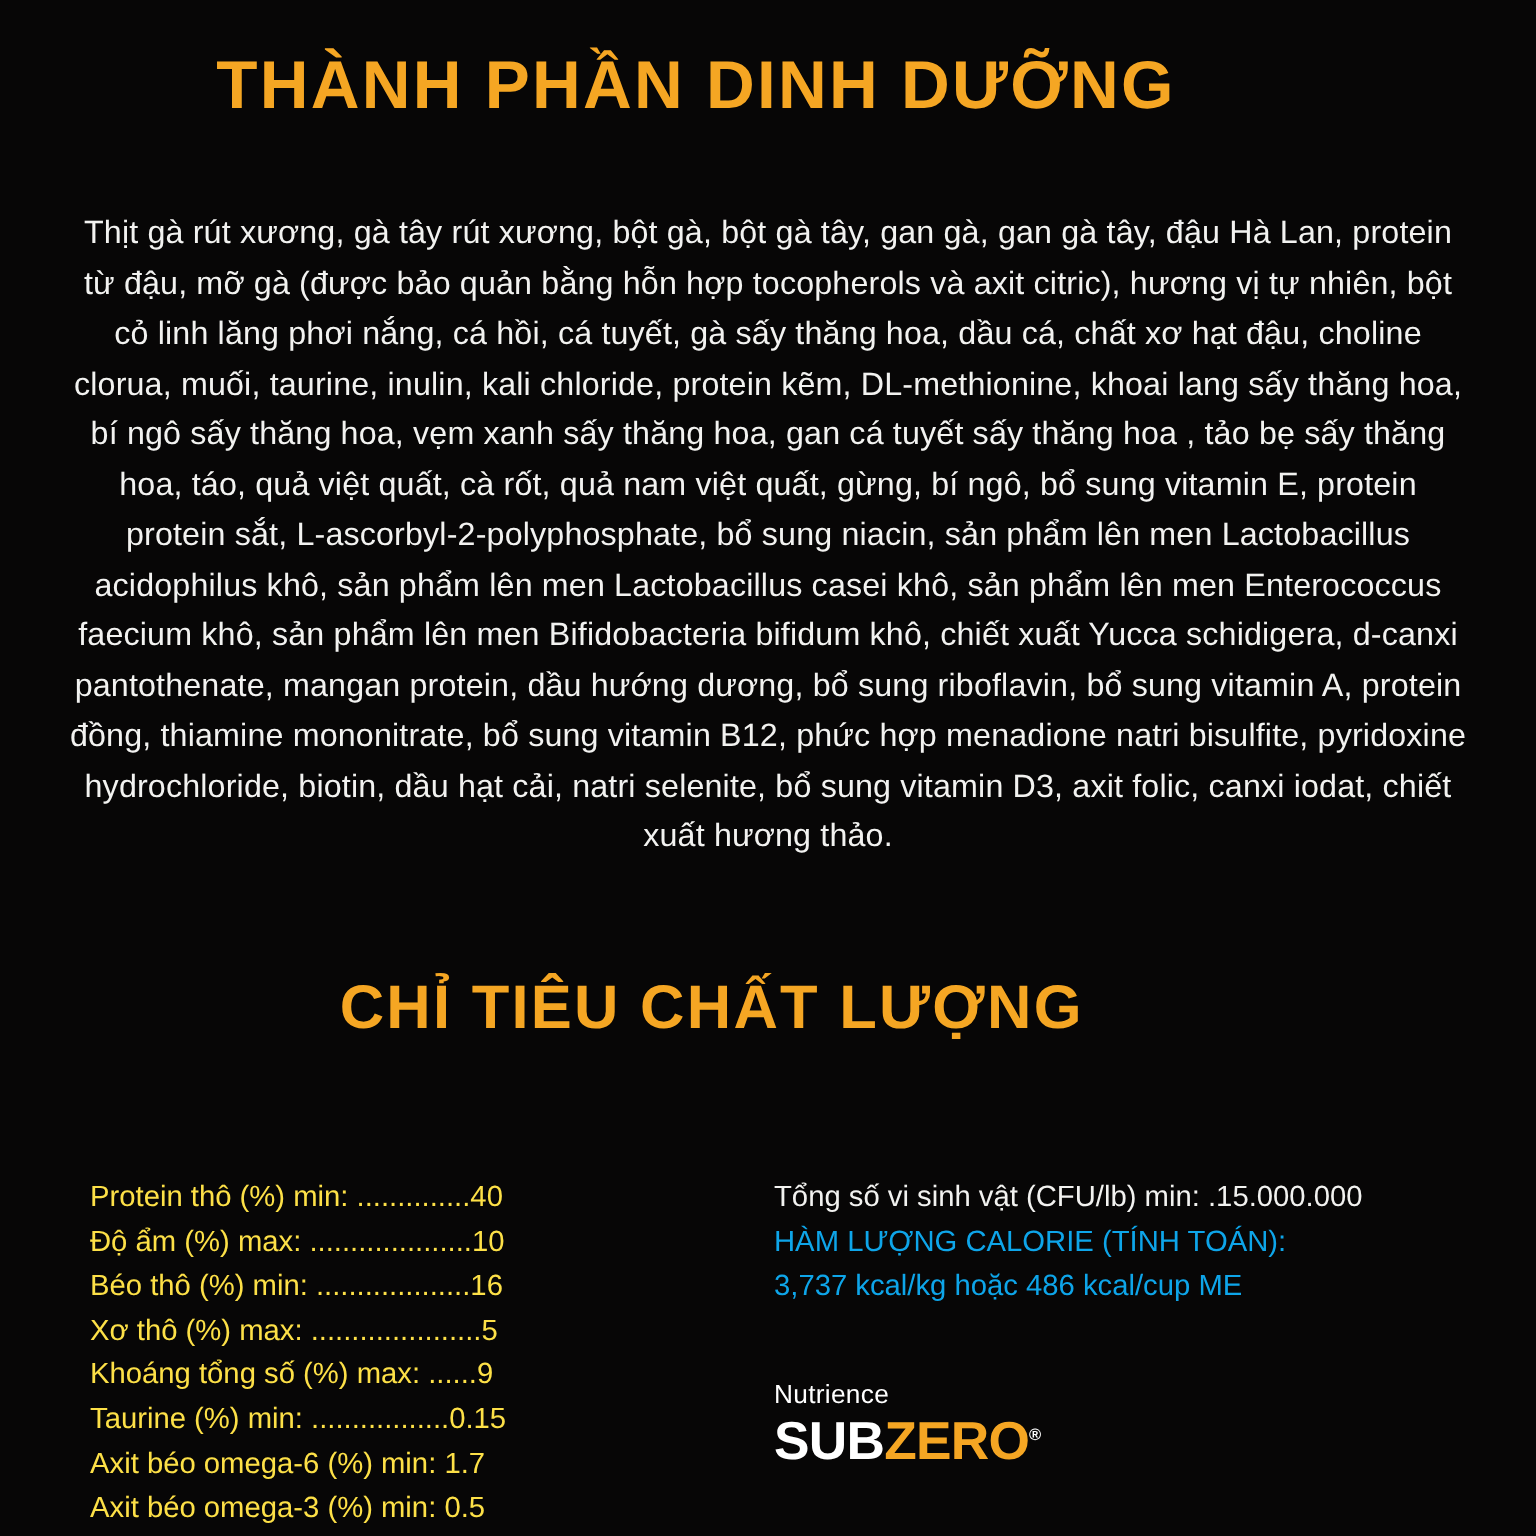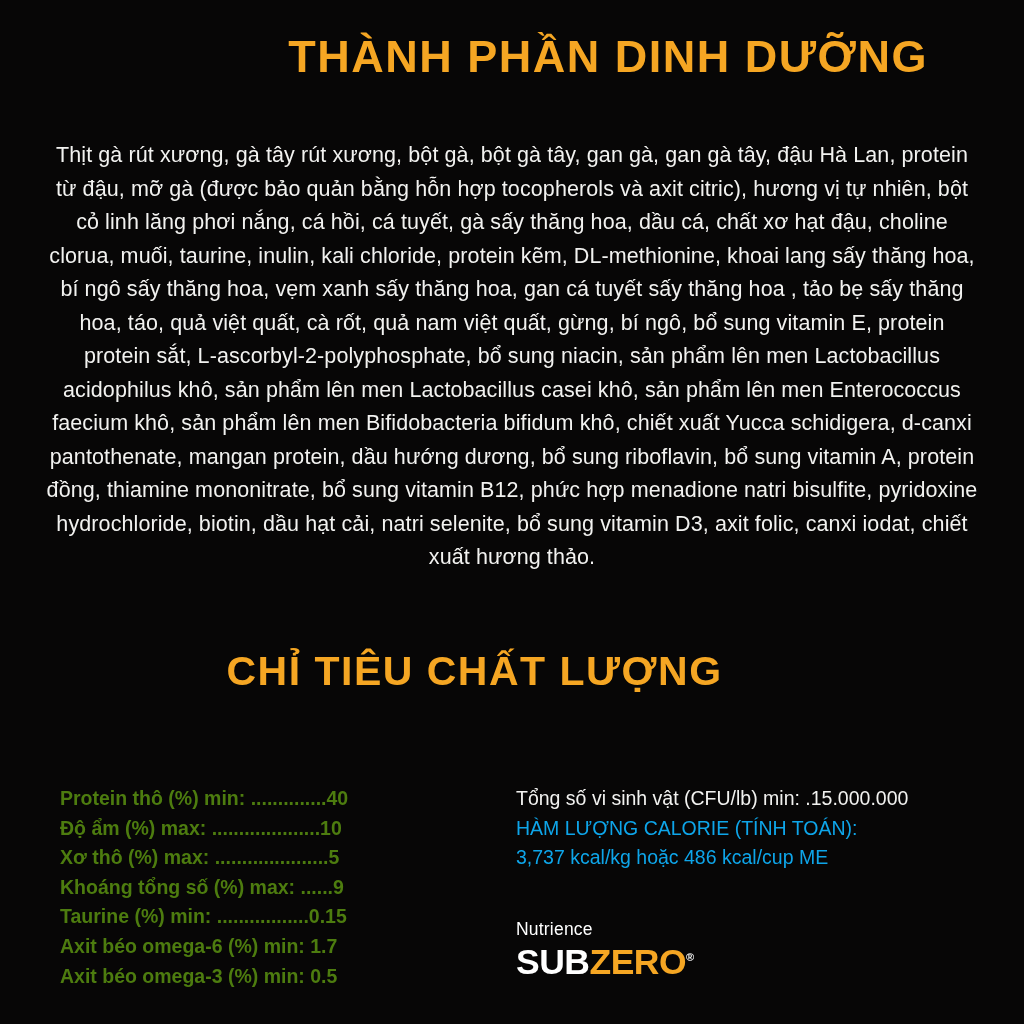--- a/index.html
+++ b/index.html
@@ -17,21 +17,21 @@
     width: 1024px;
     height: 1024px;
     background: #070606;
   }
 
   .title-ingredients {
     position: absolute;
     top: 32px;
     left: 0;
     width: 928px;
-    text-align: right;
+    text-align: center;
     color: #F5A623;
     font-size: 45px;
     font-weight: bold;
     letter-spacing: 1.5px;
     line-height: 1.1;
   }
 
   .ingredients-body {
     position: absolute;
     top: 139px;
@@ -55,24 +55,24 @@
     font-size: 41px;
     font-weight: bold;
     letter-spacing: 1.5px;
   }
 
   .specs-left {
     position: absolute;
     top: 784px;
     left: 60px;
     width: 420px;
-    color: #4d7c0f;
+    color: #fde047;
     font-size: 19.5px;
     line-height: 29.6px;
-    font-weight: 700;
+    font-weight: 400;
   }
   .specs-left .row {
     white-space: nowrap;
   }
 
   .specs-right {
     position: absolute;
     top: 784px;
     left: 516px;
     width: 470px;
@@ -122,20 +122,21 @@
 
   <div class="title-ingredients">THÀNH PHẦN DINH DƯỠNG</div>
 
   <div class="ingredients-body">Thịt gà rút xương, gà tây rút xương, bột gà, bột gà tây, gan gà, gan gà tây, đậu Hà Lan, protein từ đậu, mỡ gà (được bảo quản bằng hỗn hợp tocopherols và axit citric), hương vị tự nhiên, bột cỏ linh lăng phơi nắng, cá hồi, cá tuyết, gà sấy thăng hoa, dầu cá, chất xơ hạt đậu, choline clorua, muối, taurine, inulin, kali chloride, protein kẽm, DL-methionine, khoai lang sấy thăng hoa, bí ngô sấy thăng hoa, vẹm xanh sấy thăng hoa, gan cá tuyết sấy thăng hoa , tảo bẹ sấy thăng hoa, táo, quả việt quất, cà rốt, quả nam việt quất, gừng, bí ngô, bổ sung vitamin E, protein protein sắt, L-ascorbyl-2-polyphosphate, bổ sung niacin, sản phẩm lên men Lactobacillus acidophilus khô, sản phẩm lên men Lactobacillus casei khô, sản phẩm lên men Enterococcus faecium khô, sản phẩm lên men Bifidobacteria bifidum khô, chiết xuất Yucca schidigera, d-canxi pantothenate, mangan protein, dầu hướng dương, bổ sung riboflavin, bổ sung vitamin A, protein đồng, thiamine mononitrate, bổ sung vitamin B12, phức hợp menadione natri bisulfite, pyridoxine hydrochloride, biotin, dầu hạt cải, natri selenite, bổ sung vitamin D3, axit folic, canxi iodat, chiết xuất hương thảo.</div>
 
   <div class="title-quality">CHỈ TIÊU CHẤT LƯỢNG</div>
 
   <div class="specs-left">
     <div class="row">Protein thô (%) min: ..............40</div>
     <div class="row">Độ ẩm (%) max: ....................10</div>
+    <div class="row">Béo thô (%) min: ...................16</div>
     <div class="row">Xơ thô (%) max: .....................5</div>
     <div class="row">Khoáng tổng số (%) max: ......9</div>
     <div class="row">Taurine (%) min: .................0.15</div>
     <div class="row">Axit béo omega-6 (%) min: 1.7</div>
     <div class="row">Axit béo omega-3 (%) min: 0.5</div>
   </div>
 
   <div class="specs-right">
     <div class="row">Tổng số vi sinh vật (CFU/lb) min: .15.000.000</div>
     <div class="row accent">HÀM LƯỢNG CALORIE (TÍNH TOÁN):</div>

